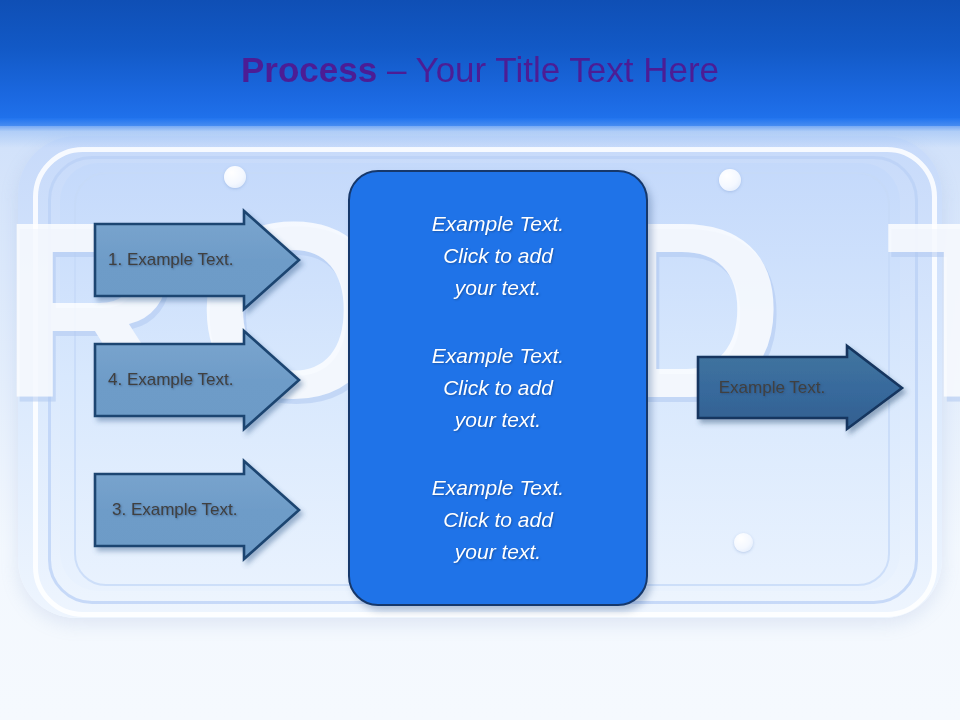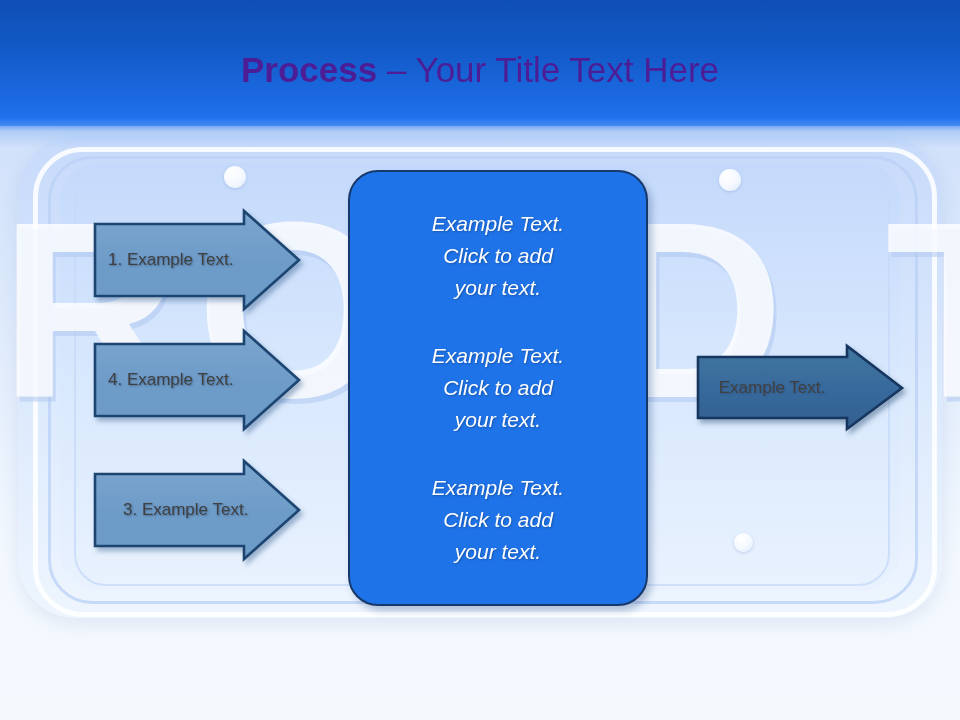--- a/index.html
+++ b/index.html
@@ -202,21 +202,21 @@
     </svg>
     <div class="arrow-label" style="width:150px; height:100px; padding-left:14px;">
       <span>4. Example Text.</span>
     </div>
   </div>
 
   <div class="arrow-wrap" style="left:94px; top:460px; width:206px; height:100px;">
     <svg width="206" height="100" viewBox="0 0 206 100">
       <polygon points="1,14 150,14 150,1 205,50 150,99 150,86 1,86" fill="url(#lg1)" stroke="#1d4571" stroke-width="2.6" filter="url(#sh1)"></polygon>
     </svg>
-    <div class="arrow-label" style="width:150px; height:100px; padding-left:29px;text-align:right;">
+    <div class="arrow-label" style="width:150px; height:100px; padding-left:18px;text-align:right;">
       <span>3. Example Text.</span>
     </div>
   </div>
 
   <div class="center-panel">
     <div class="panel-block">Example Text.
 Click  to add
 your text.</div>
     <div class="panel-gap"></div>
     <div class="panel-block">Example Text.

